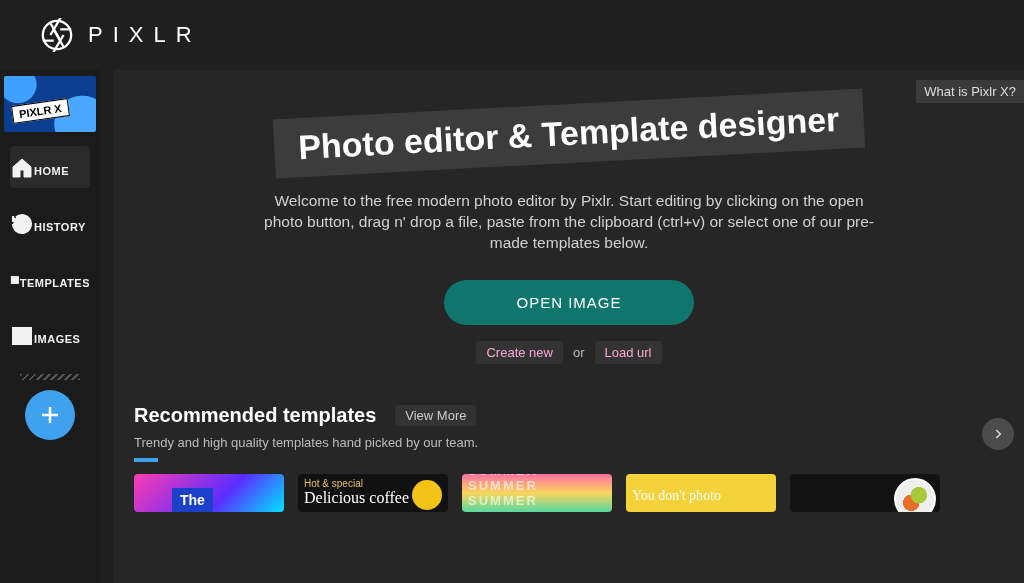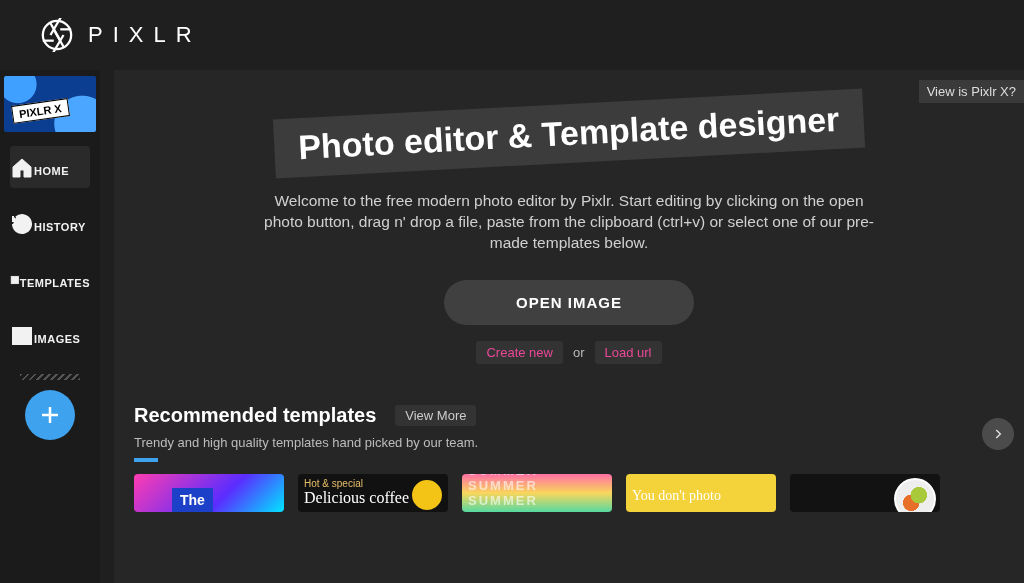--- a/index.html
+++ b/index.html
@@ -48,25 +48,25 @@
     font-size: 13px; padding: 4px 8px; cursor: pointer;
   }
   .headline-wrap { display: inline-block; transform: rotate(-3deg); margin-top: 10px; }
   .headline {
     display: inline-block; background: #3c3c3c; color: #fff; font-size: 34px; font-weight: 600;
     padding: 10px 24px;
   }
   .welcome { margin: 28px auto 0 auto; max-width: 620px; color: #d0d0d0; font-size: 15.5px; line-height: 1.35; }
   .open-btn {
     margin: 26px auto 0 auto; display: block; width: 250px; padding: 14px 0;
-    background: #404040; color: #fff; border: none; border-radius: 30px;
-    font-size: 15px; font-weight: 700; letter-spacing: 1px; cursor: pointer;
+    background: #0f766e; color: #fff; border: none; border-radius: 30px;
+    font-size: 15px; font-weight: 400; letter-spacing: 1px; cursor: pointer;
   }
   .sub-actions { margin-top: 16px; display: flex; justify-content: center; align-items: center; gap: 10px; font-size: 13px; color: #bbb; }
-  .sub-actions .chip { background: #333; padding: 4px 10px; border-radius: 3px; cursor: pointer; color: #ec4899; }
+  .sub-actions .chip { background: #333; padding: 4px 10px; border-radius: 3px; cursor: pointer; color: #f9a8d4; }
   
   .reco { padding: 10px 20px 0 20px; position: relative; }
   .reco-head { display: flex; align-items: center; gap: 19px; }
   .reco-title { font-size: 20px; font-weight: 700; color: #fff; }
   .view-more { background: #333; color: #ccc; font-size: 13px; padding: 3px 10px; border-radius: 3px; cursor: pointer; }
   .reco-sub { margin-top: 8px; font-size: 13px; color: #bcbcbc; }
   .accent-bar { width: 24px; height: 4px; background: #3fa2ee; margin-top: 8px; }
   .reco-row { margin-top: 12px; display: flex; gap: 14px; overflow: hidden; }
   .card { width: 150px; height: 38px; border-radius: 4px; position: relative; overflow: hidden; flex-shrink: 0; color:#fff; font-size:11px; padding:4px 6px;}
   .card1 { background: linear-gradient(135deg, #ff3cb1 0%, #5a2dff 60%, #00e6ff 100%); }
@@ -153,21 +153,21 @@
     <div class="fab">
       <svg viewBox="0 0 24 24" fill="none" stroke-width="2.5">
           <line x1="12" y1="4" x2="12" y2="20"></line>
           <line x1="4" y1="12" x2="20" y2="12"></line>
         </svg>
     </div>
   </div>
 
   <div class="main">
     <div class="hero">
-      <div class="help-badge">View is Pixlr X?</div>
+      <div class="help-badge">What is Pixlr X?</div>
       <div class="headline-wrap">
         <div class="headline">Photo editor &amp; Template designer</div>
       </div>
       <p class="welcome">Welcome to the free modern photo editor by Pixlr. Start editing by clicking on the open photo button, drag n' drop a file, paste from the clipboard (ctrl+v) or select one of our pre-made templates below.</p>
       <button class="open-btn">OPEN IMAGE</button>
       <div class="sub-actions">
         <span class="chip">Create new</span>
         <span>or</span>
         <span class="chip">Load url</span>
       </div>

